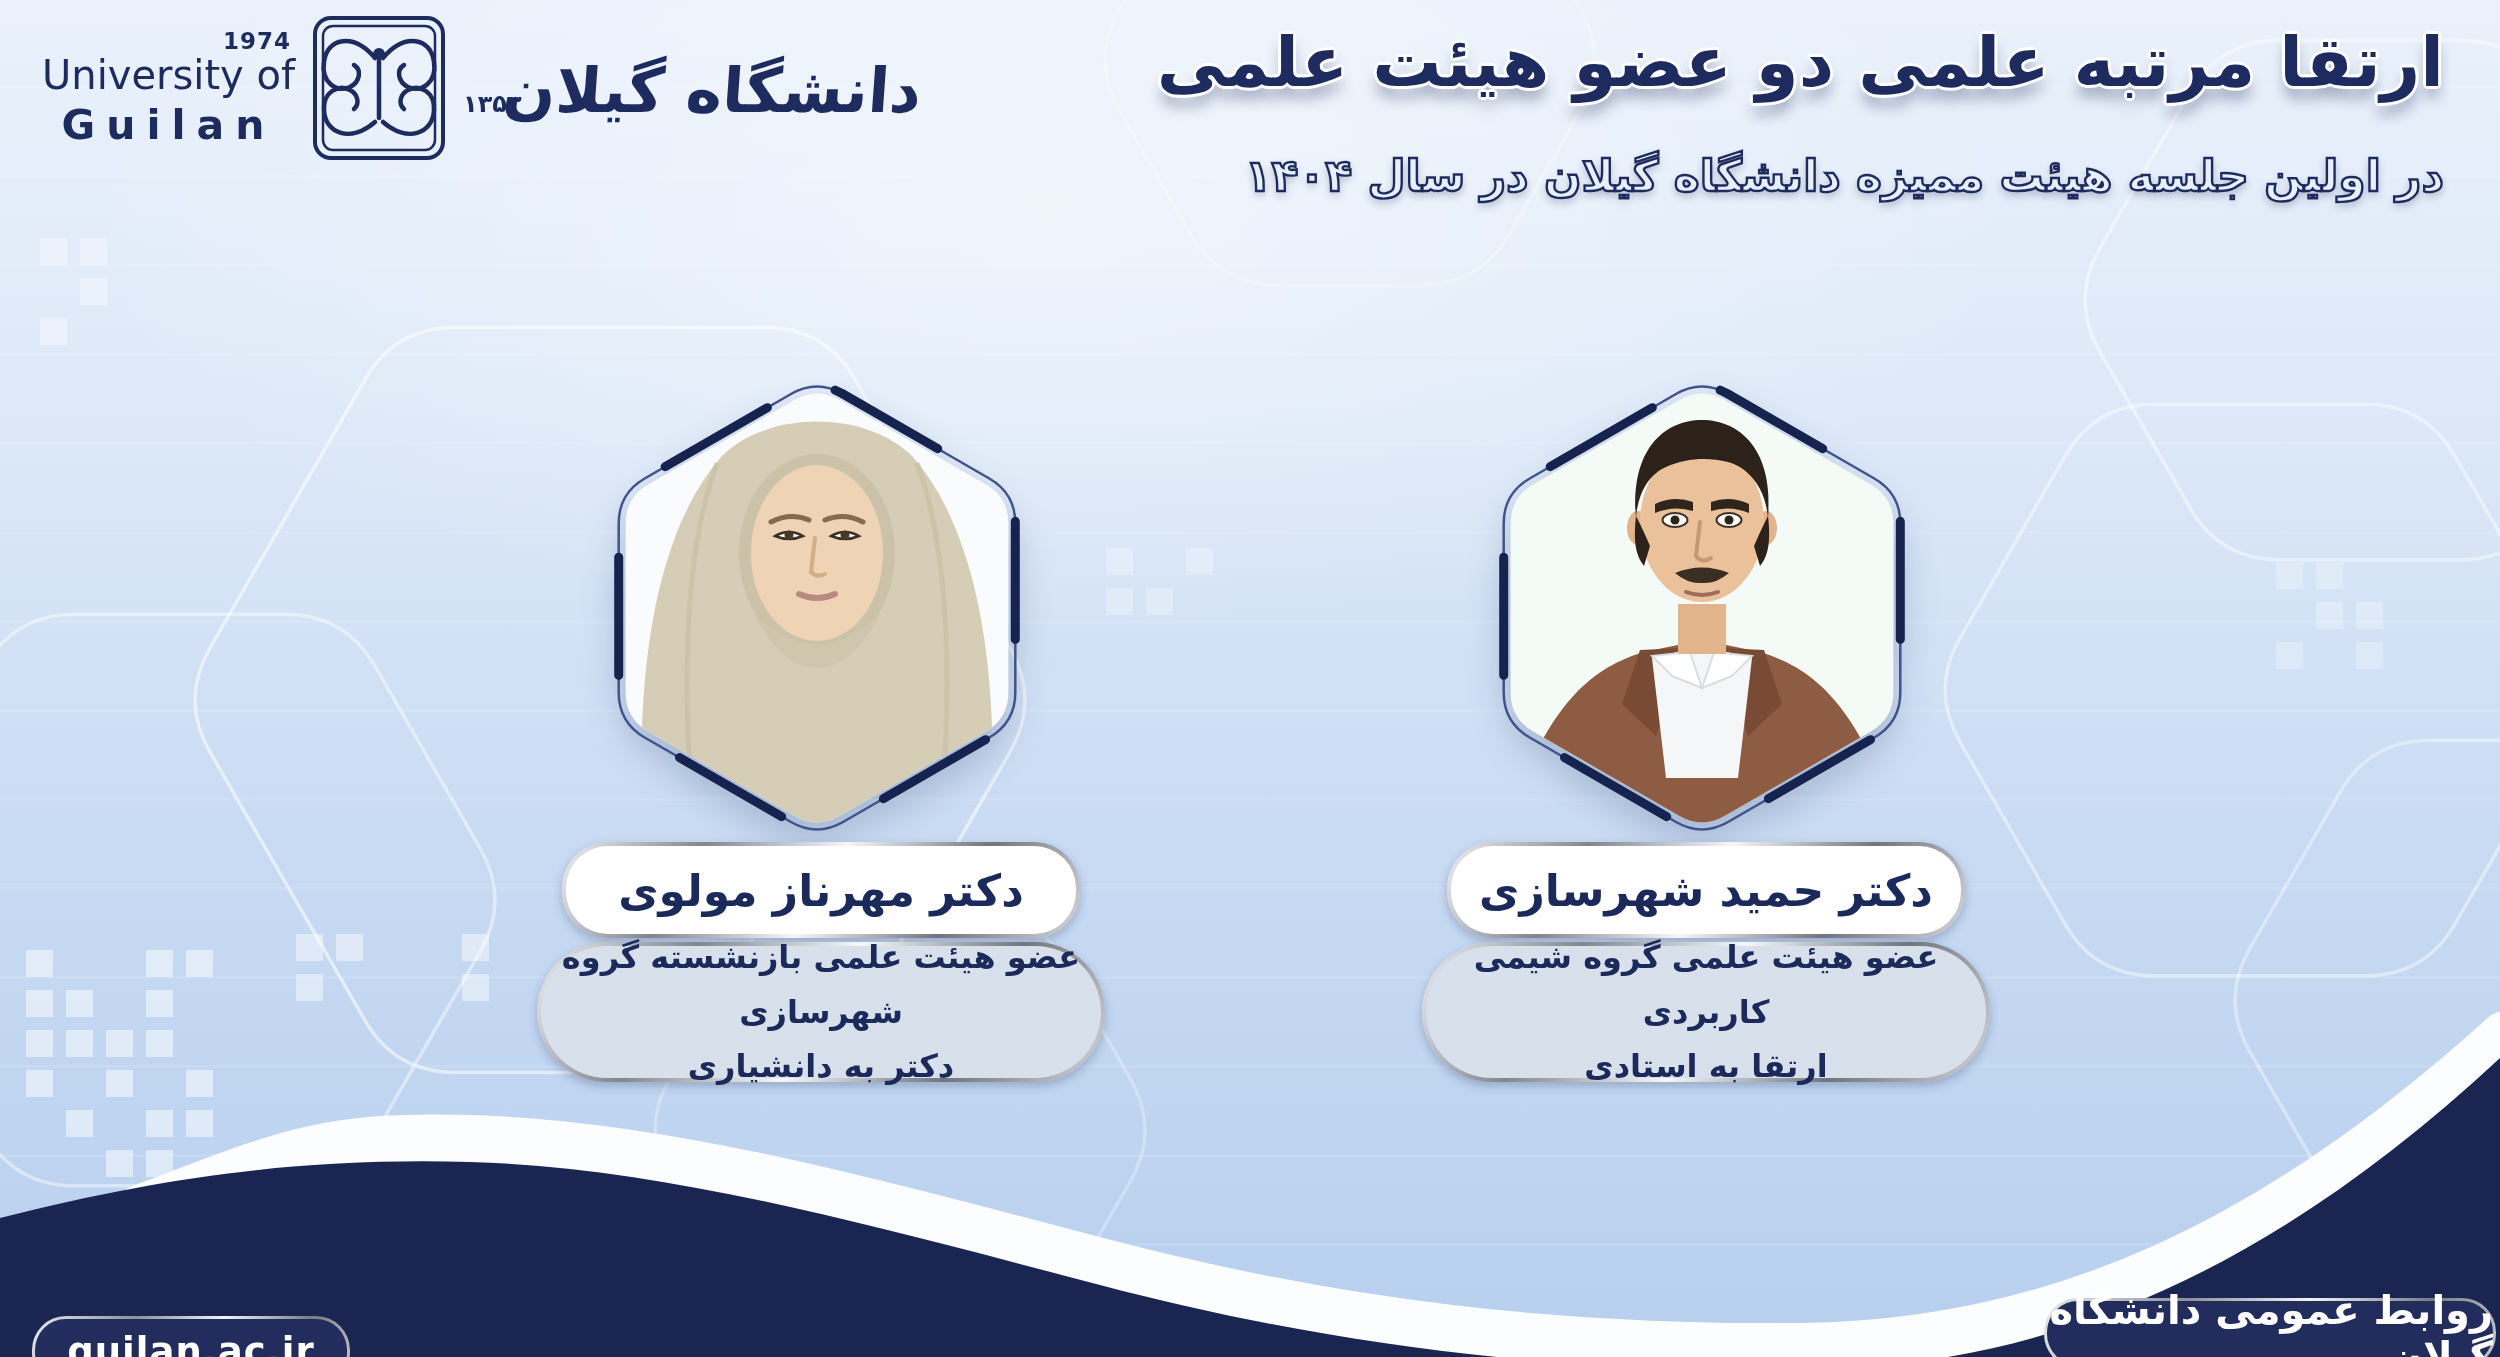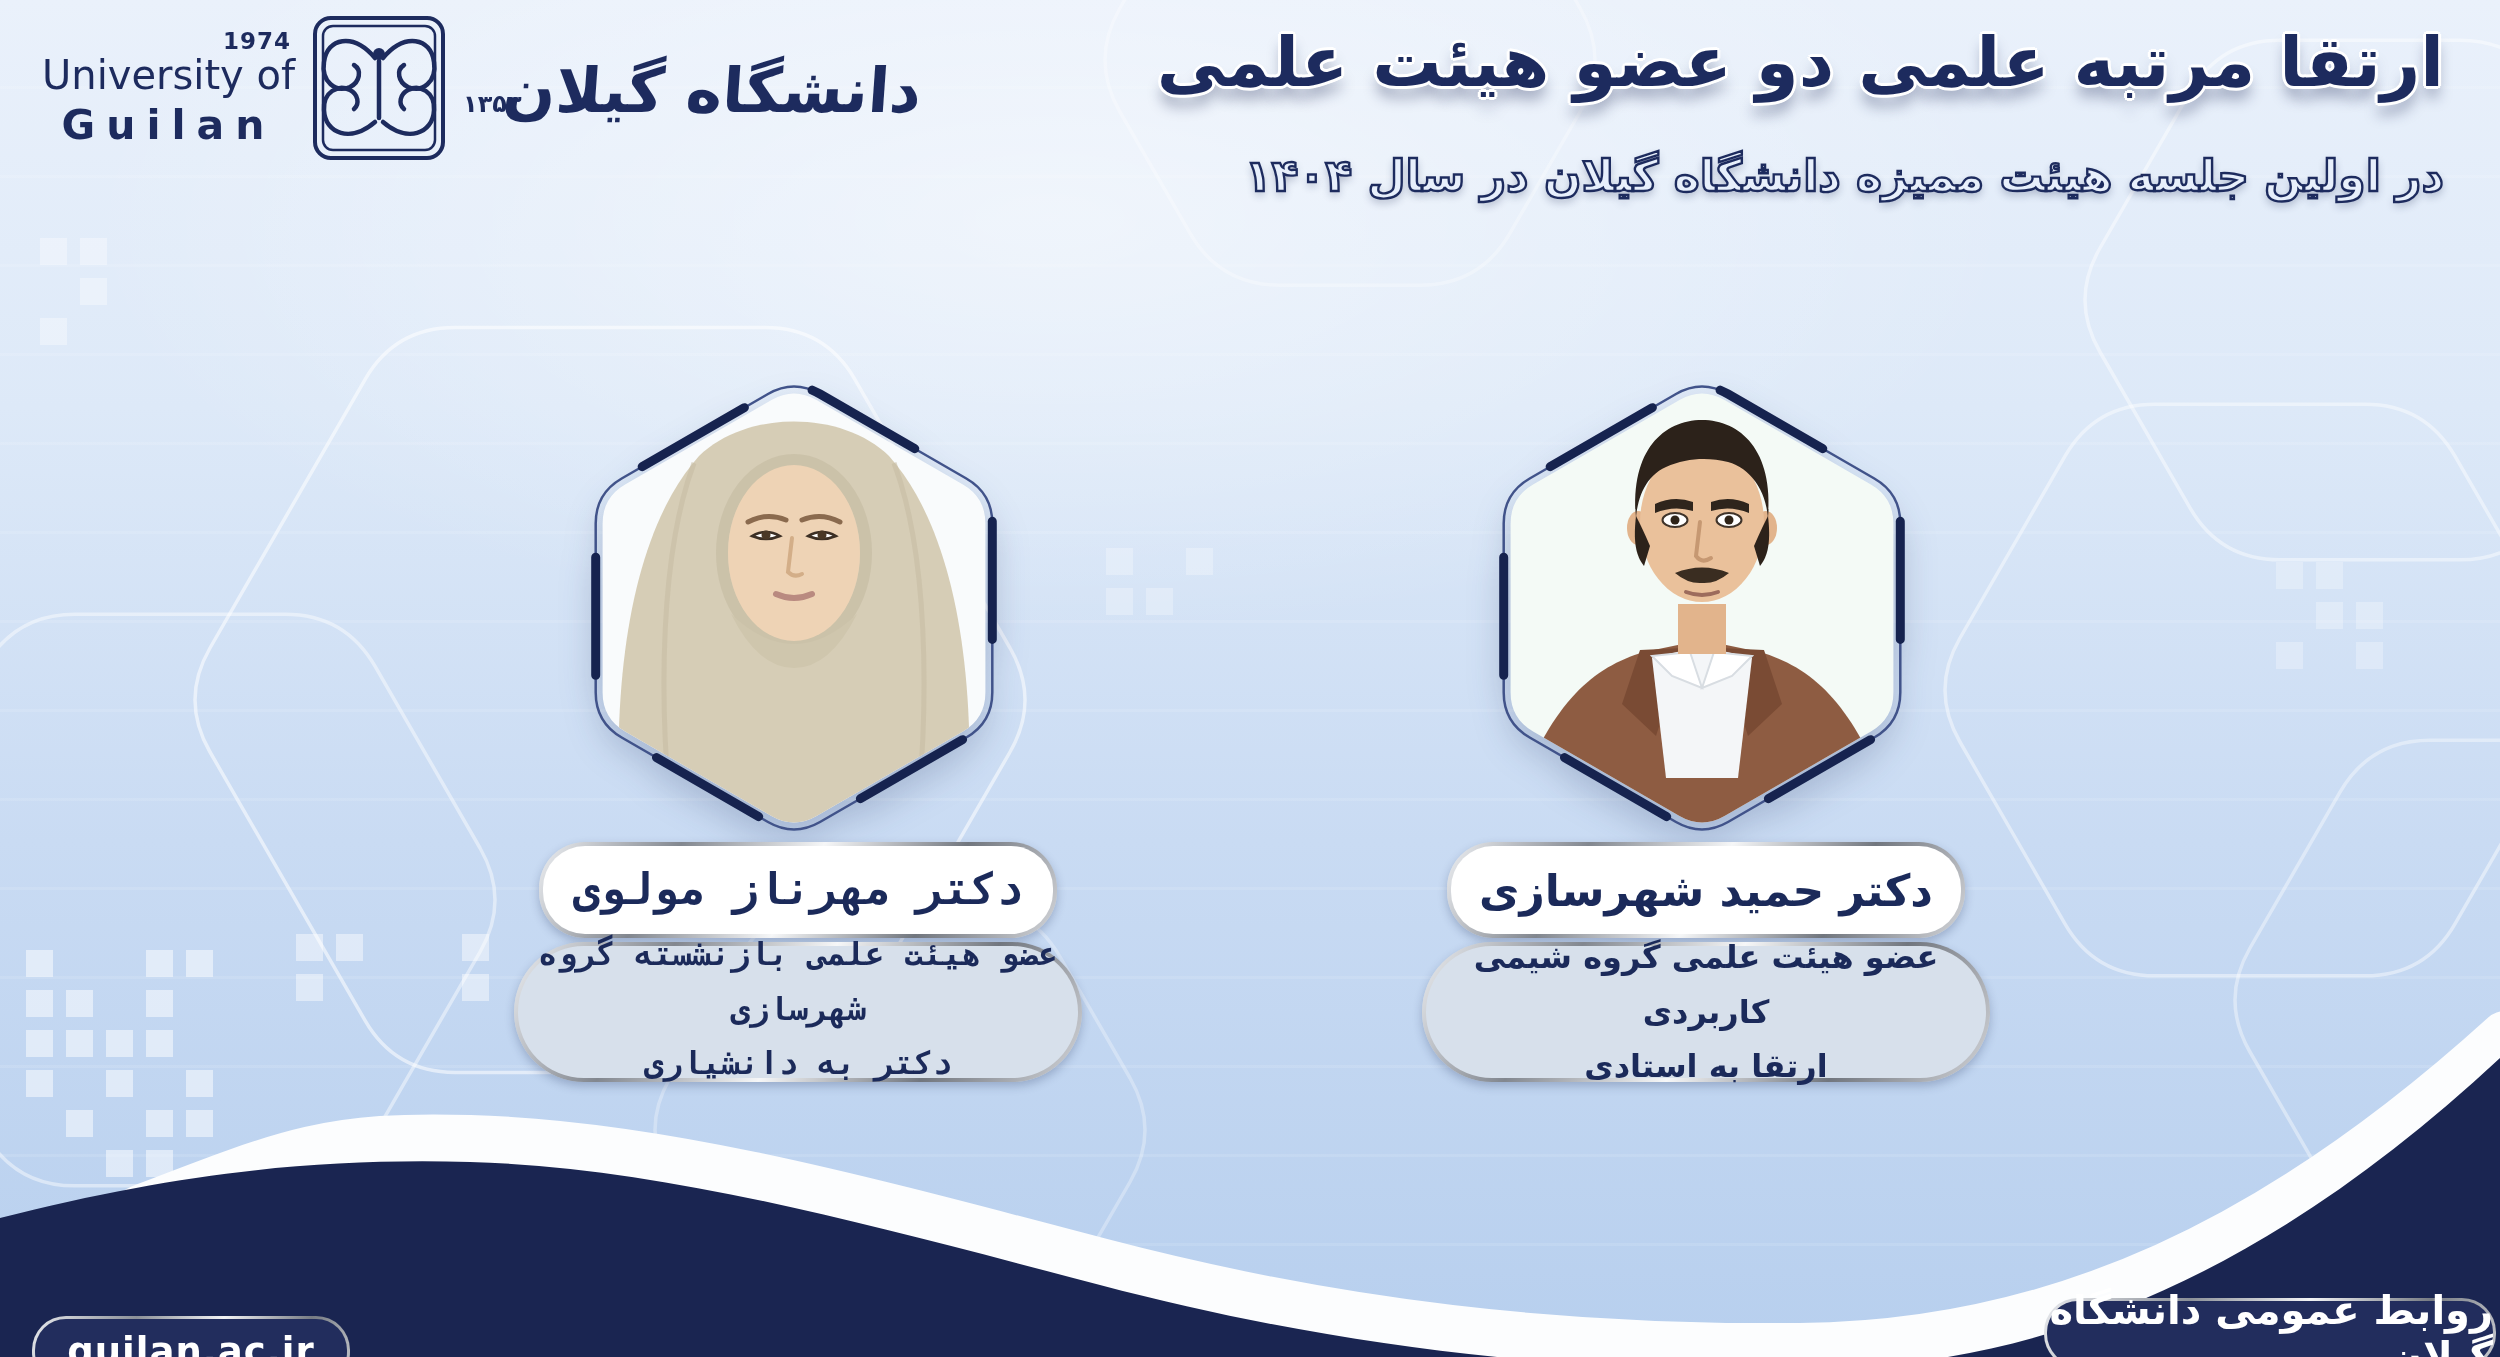--- a/index.html
+++ b/index.html
@@ -26,21 +26,21 @@
   #headline{position:absolute;top:22px;right:56px;text-align:right;direction:rtl;}
   .title{font-size:69px;font-weight:bold;color:#1d2b5e;
     text-shadow:-3px 0 0 #fff,3px 0 0 #fff,0 -3px 0 #fff,0 3px 0 #fff,
       -2px -2px 0 #fff,2px -2px 0 #fff,-2px 2px 0 #fff,2px 2px 0 #fff,
       0 12px 14px rgba(23,35,80,.35);}
   .subtitle{margin-top:48px;font-size:44px;font-weight:bold;color:#e7effb;
     -webkit-text-stroke:2.4px #1d2b5e;
     text-shadow:0 4px 8px rgba(23,35,80,.30);}
   
   .card{position:absolute;top:358px;width:580px;height:725px;}
-  #card-left{left:504px;font-family:Liberation Mono, monospace;}
+  #card-left{left:527px;}
   #card-right{left:1412px;}
   .hex-svg{position:absolute;left:60px;top:0;filter:drop-shadow(0 16px 16px rgba(25,38,85,.20));}
   .hex-thin{fill:none;stroke:#41538a;stroke-width:2.5;}
   .hex-thick{fill:none;stroke:#16234f;stroke-width:9;stroke-linecap:round;
     stroke-dasharray:118 112;stroke-dashoffset:-46;}
   .pill{border:4px solid transparent;display:flex;align-items:center;justify-content:center;
     background:linear-gradient(var(--fill),var(--fill)) padding-box,
       linear-gradient(120deg,#eef0f3 0%,#82878f 25%,#f6f7f8 50%,#71767e 75%,#d4d6da 100%) border-box;
     box-shadow:0 4px 10px rgba(25,38,85,.25);}
   .name-pill{--fill:#ffffff;position:absolute;top:484px;left:35px;width:510px;height:88px;

